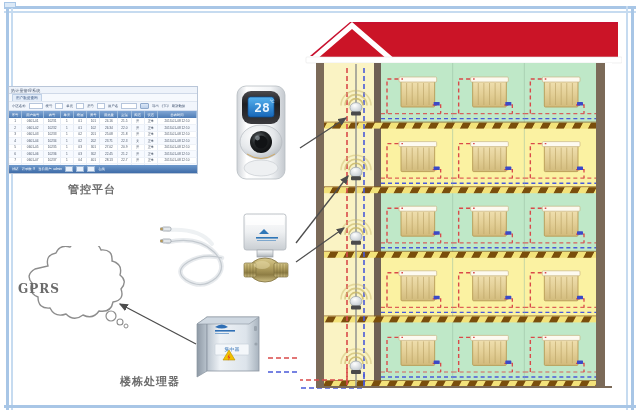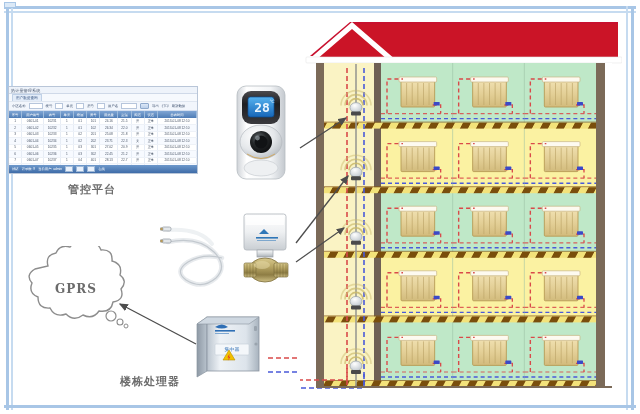--- a/index.html
+++ b/index.html
@@ -84,21 +84,21 @@
     letter-spacing:1px;
     margin-left:16px;
   }
   #label-platform{ left:52px; top:182px; }
   #label-processor{ left:104px; top:374px;font-family:Liberation Serif, serif; }
 
   
   #cloud{ position:absolute; left:18px; top:246px; width:116px; height:88px; }
   #cloud svg{ width:100%; height:100%; }
   #cloud-text{
-    position:absolute; left:0; top:36px; width:116px; text-align:center;
+    position:absolute; left:0; top:36px; width:116px; text-align:left;
     font-family:"DejaVu Serif", serif; font-size:12px; font-weight:bold;
     color:#6b6b6b; letter-spacing:1px;
   }
 
   
   #thermostat{ position:absolute; left:233px; top:82px; width:56px; height:100px; }
   #valve{ position:absolute; left:160px; top:212px; width:130px; height:76px; }
   #processor{ position:absolute; left:193px; top:314px; width:76px; height:66px; }
 
   

